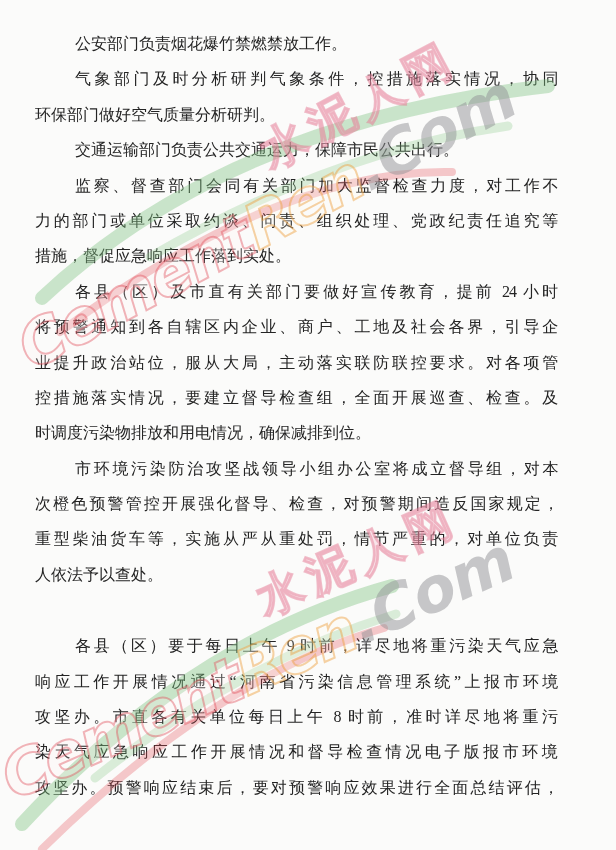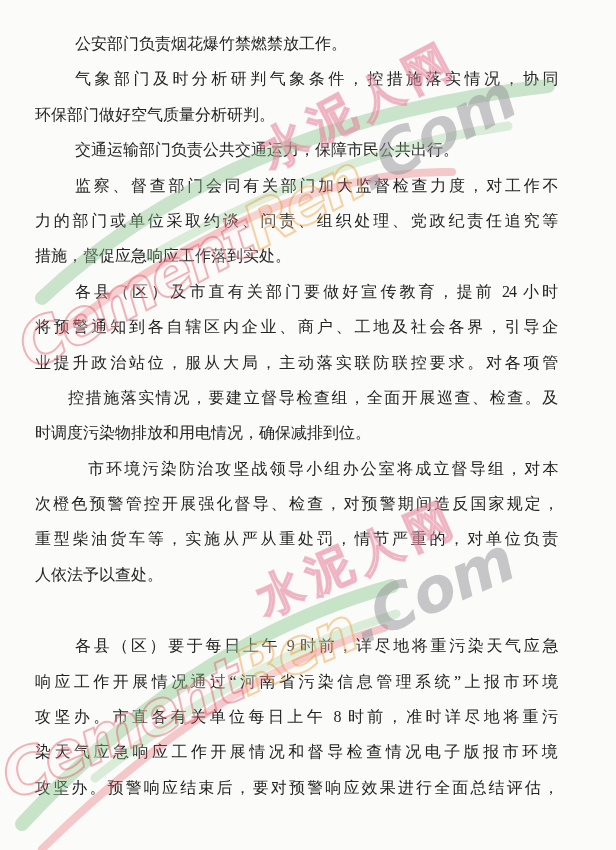--- a/index.html
+++ b/index.html
@@ -85,23 +85,23 @@
       <div class="line ind">公安部门负责烟花爆竹禁燃禁放工作。</div>
       <div class="line ind just" style="letter-spacing: -1.46px;">气象部门及时分析研判气象条件，控措施落实情况，协同</div>
       <div class="line">环保部门做好空气质量分析研判。</div>
       <div class="line ind">交通运输部门负责公共交通运力，保障市民公共出行。</div>
       <div class="line ind just" style="letter-spacing: -1.46px;">监察、督查部门会同有关部门加大监督检查力度，对工作不</div>
       <div class="line just" style="letter-spacing: -1.36px;">力的部门或单位采取约谈、问责、组织处理、党政纪责任追究等</div>
       <div class="line">措施，督促应急响应工作落到实处。</div>
       <div class="line ind just" style="letter-spacing: -1.07px;">各县（区）及市直有关部门要做好宣传教育，提前 24 小时</div>
       <div class="line just" style="letter-spacing: -1.36px;">将预警通知到各自辖区内企业、商户、工地及社会各界，引导企</div>
       <div class="line just" style="letter-spacing: -1.36px;">业提升政治站位，服从大局，主动落实联防联控要求。对各项管</div>
-      <div class="line just" style="letter-spacing: -1.36px; margin-left: 33px;">控措施落实情况，要建立督导检查组，全面开展巡查、检查。及</div>
+      <div class="line just" style="letter-spacing: -1.36px;">控措施落实情况，要建立督导检查组，全面开展巡查、检查。及</div>
       <div class="line">时调度污染物排放和用电情况，确保减排到位。</div>
-      <div class="line ind just" style="letter-spacing: -1.46px; margin-left: 13px;">市环境污染防治攻坚战领导小组办公室将成立督导组，对本</div>
+      <div class="line ind just" style="letter-spacing: -1.46px;">市环境污染防治攻坚战领导小组办公室将成立督导组，对本</div>
       <div class="line just" style="letter-spacing: -2px;">次橙色预警管控开展强化督导、检查，对预警期间造反国家规定，</div>
       <div class="line just" style="letter-spacing: -1.36px;">重型柴油货车等，实施从严从重处罚，情节严重的，对单位负责</div>
       <div class="line">人依法予以查处。</div>
       <div class="line ind just" style="letter-spacing: -1.39px; margin-top: 36px;">各县（区）要于每日上午 9 时前，详尽地将重污染天气应急</div>
       <div class="line just" style="letter-spacing: -1.36px;">响应工作开展情况通过“河南省污染信息管理系统”上报市环境</div>
       <div class="line just" style="letter-spacing: -1px;">攻坚办。市直各有关单位每日上午 8 时前，准时详尽地将重污</div>
       <div class="line just" style="letter-spacing: -0.67px;">染天气应急响应工作开展情况和督导检查情况电子版报市环境</div>
       <div class="line just" style="letter-spacing: -2px;">攻坚办。预警响应结束后，要对预警响应效果进行全面总结评估，</div>
     </div>
 

